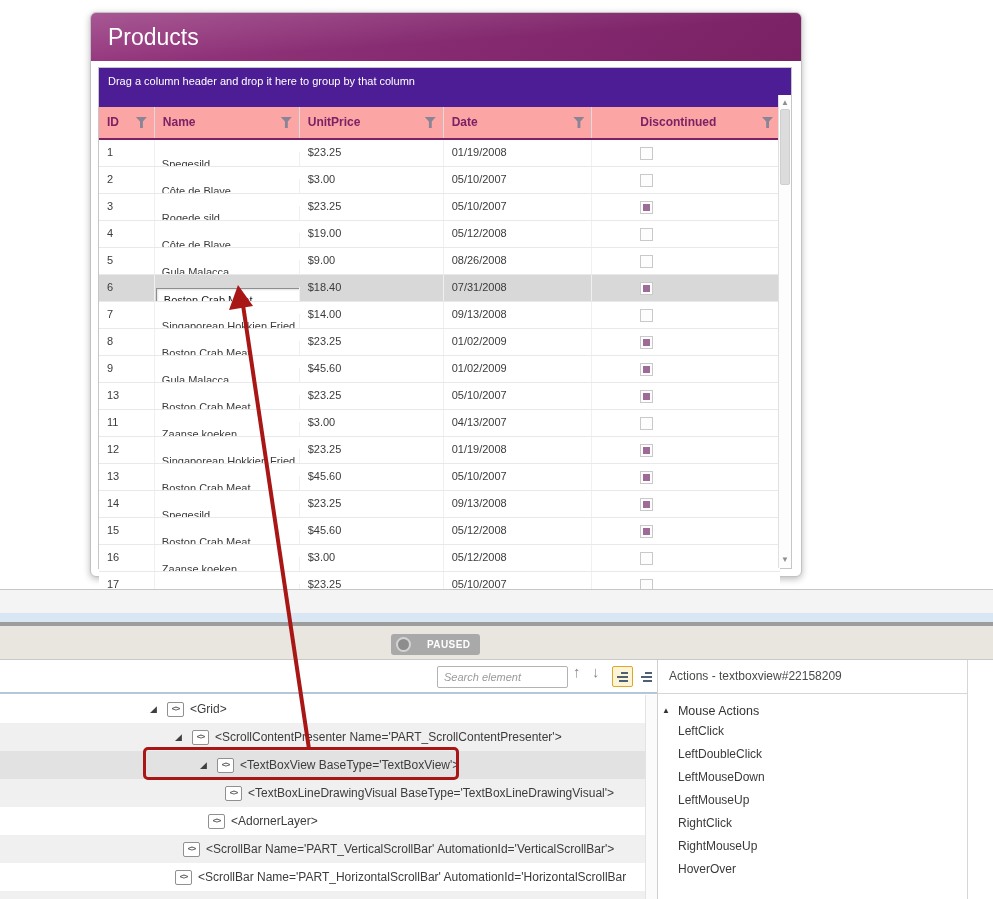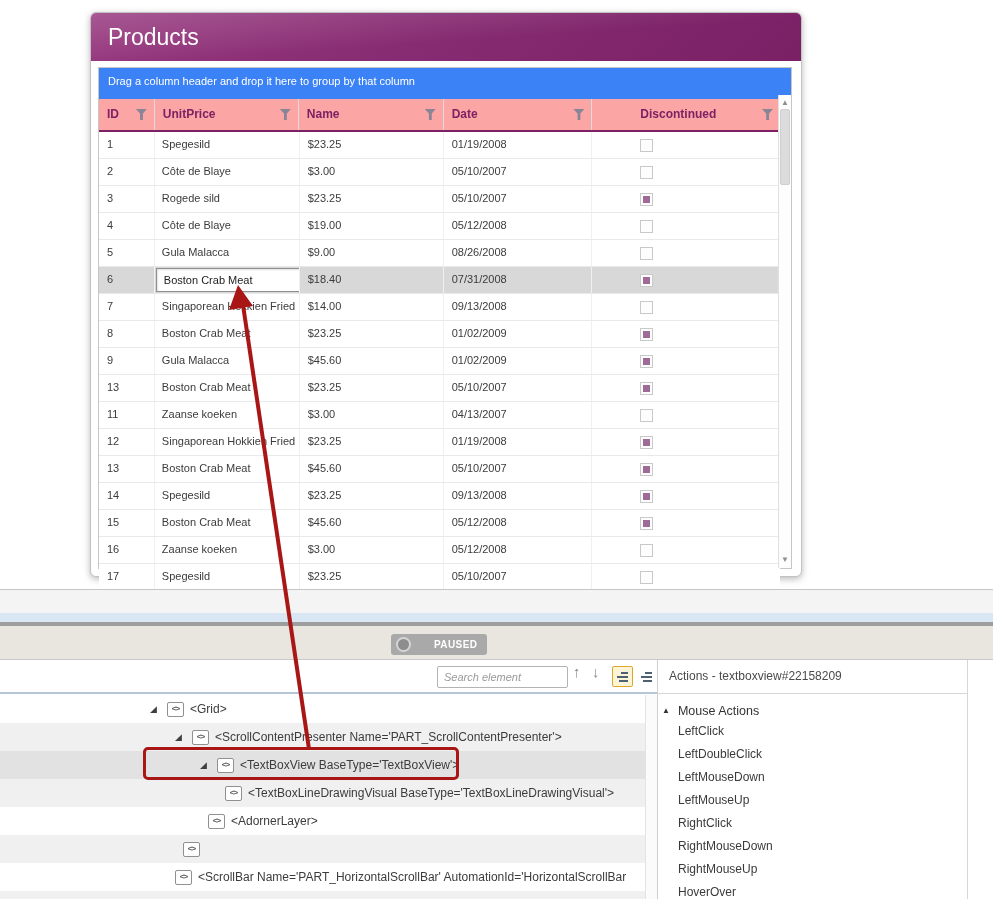--- a/index.html
+++ b/index.html
@@ -9,35 +9,35 @@
   
   .card{position:absolute;left:90px;top:12px;width:710px;height:563px;background:#fff;
         border:1px solid #c2c2c2;border-radius:6px;box-shadow:0 2px 7px rgba(0,0,0,.28);}
   .titlebar{position:absolute;left:0;top:0;right:0;height:48px;border-radius:5px 5px 0 0;
         background:linear-gradient(135deg,#97387f 0%,#872c72 45%,#7a2065 100%);overflow:hidden;}
   .titlebar::after{content:'';position:absolute;inset:0;
         background:linear-gradient(to bottom right,rgba(255,255,255,.16),rgba(255,255,255,0) 55%);}
   .titlebar .t{position:relative;z-index:2;color:#fff;font-size:23px;line-height:48px;padding-left:17px;font-weight:400;}
 
   .pgrid{position:absolute;left:7px;top:54px;width:694px;height:502px;border:1px solid #c6c6c6;background:#fff;box-sizing:border-box;}
-  .groupbar{height:31px;background:#3b82f6;color:#fff;font-size:11px;line-height:27px;padding-left:9px;}
+  .groupbar{height:39px;background:#4c1d95;color:#fff;font-size:11px;line-height:27px;padding-left:9px;}
   .hrow{display:flex;height:31px;border-bottom:2px solid #7b2164;background:#fca5a5;width:681px;}
   .hc{position:relative;box-sizing:border-box;border-right:1px solid #dcdcdc;color:#7b2164;
       font-size:12px;font-weight:bold;line-height:30px;padding-left:8px;white-space:nowrap;overflow:hidden;}
   .hc:last-child{border-right:none;}
   .w-id{width:59px;}.w-name{width:154px;}.w-price{width:153px;}.w-date{width:158px;}.w-chk{width:157px;margin-left:40px;}
   .funnel{position:absolute;right:7px;top:10px;width:11px;height:11px;background:#8a8596;
       clip-path:polygon(0 0,100% 0,64% 42%,64% 100%,38% 100%,38% 42%);}
 
   .rows{position:relative;width:681px;}
   .prow{display:flex;height:26px;border-bottom:1px solid #e9e9e9;background:#fff;}
   .prow.sel{background:#d8d8d8;}
   .c{box-sizing:border-box;font-size:11px;color:#3b3b3b;line-height:25px;white-space:nowrap;overflow:hidden;border-right:1px solid #f0f0f0;}
   .c:last-child{border-right:none;}
-  .c-id{padding-left:8px;}.c-name{padding-left:7px;position:relative;}.c-price{padding-left:8px;}
+  .c-id{padding-left:8px;}.c-name{padding-left:7px;position:relative;margin-top:12px;}.c-price{padding-left:8px;}
   .c-date{padding-left:8px;}.c-chk{padding-left:8px;display:flex;align-items:center;}
   .cb{width:13px;height:13px;box-sizing:border-box;border:1px solid #c9c9cc;background:#fdfdfd;display:inline-block;position:relative;}
   .cb.on::after{content:'';position:absolute;left:2px;top:2px;width:7px;height:7px;background:#9e6b96;}
   .prow .editwrap{display:none;}
   .prow.editing .nm{visibility:hidden;}
   .prow.editing .editwrap{display:flex;position:absolute;left:-5px;top:-4px;width:164px;height:34px;box-sizing:border-box;
       border:3px solid #a81616;border-radius:5px;align-items:center;padding-left:3px;z-index:5;}
   .editbox{background:#fff;border:1px solid #8f8f8f;box-shadow:inset 1px 1px 2px rgba(0,0,0,.12);
       width:150px;height:24px;box-sizing:border-box;display:flex;align-items:center;padding-left:7px;font-size:11px;color:#222;}
 
@@ -47,21 +47,21 @@
   .sthumb{position:absolute;left:1px;top:14px;width:8px;height:74px;background:#dcdcdc;border:1px solid #cfcfcf;border-radius:2px;}
 
   
   .strip-line1{position:absolute;left:0;top:589px;width:993px;height:1px;background:#c6c6c6;}
   .strip-lgray{position:absolute;left:0;top:590px;width:993px;height:23px;background:#f4f4f4;}
   .strip-blue{position:absolute;left:0;top:613px;width:993px;height:9px;background:#d9e6f4;}
   .strip-gray{position:absolute;left:0;top:622px;width:993px;height:4px;background:#9d9d9d;}
   .strip-beige{position:absolute;left:0;top:626px;width:993px;height:33px;background:#e9e6df;border-bottom:1px solid #c9c9c9;}
 
   .paused{position:absolute;left:391px;top:634px;height:21px;background:#a9a9a9;border-radius:3px;
-      display:flex;align-items:center;gap:23px;padding:0 10px 0 5px;}
+      display:flex;align-items:center;gap:16px;padding:0 10px 0 5px;}
   .pcirc{width:11px;height:11px;border-radius:50%;background:#8d8d8d;border:2px solid #d4d4d4;box-sizing:content-box;}
   .plabel{color:#fff;font-size:10px;font-weight:bold;letter-spacing:.4px;}
 
   
   .bottom{position:absolute;left:0;top:660px;width:993px;height:239px;background:#fff;}
   .toolbar-underline{position:absolute;left:0;top:32px;width:657px;height:2px;background:#b4c6d8;}
   .search{position:absolute;left:437px;top:6px;width:131px;height:22px;box-sizing:border-box;border:1px solid #b3b3b3;border-radius:2px;
       font-style:italic;font-size:11px;color:#5a5a5a;padding:0 6px;outline:none;background:#fff;font-family:"Liberation Sans",sans-serif;}
   .search::placeholder{color:#9a9a9a;}
   .navarr{position:absolute;top:3px;font-size:15px;color:#8b8b8b;cursor:default;}
@@ -102,22 +102,22 @@
 <div class="page">
 
   <div class="card">
     <div class="titlebar">
       <div class="t">Products</div>
     </div>
     <div class="pgrid">
       <div class="groupbar">Drag a column header and drop it here to group by that column</div>
       <div class="hrow">
         <div class="hc w-id"><span>ID</span><span class="funnel"></span></div>
+        <div class="hc w-name"><span>Name</span><span class="funnel"></span></div>
         <div class="hc w-price"><span>UnitPrice</span><span class="funnel"></span></div>
-        <div class="hc w-name"><span>Name</span><span class="funnel"></span></div>
         <div class="hc w-date"><span>Date</span><span class="funnel"></span></div>
         <div class="hc w-chk"><span>Discontinued</span><span class="funnel"></span></div>
       </div>
       <div class="rows">
           <div class="prow">
     <div class="c c-id w-id">1</div>
     <div class="c c-name w-name">
       <span class="nm">Spegesild</span>
       
     </div>
@@ -379,20 +379,21 @@
     <span class="tlabel">&lt;TextBoxLineDrawingVisual BaseType='TextBoxLineDrawingVisual'&gt;</span>
   </div>
         <div class="trow" style="padding-left: 208px;">
 
     <span class="nodeicon">&lt;&gt;</span>
     <span class="tlabel">&lt;AdornerLayer&gt;</span>
   </div>
         <div class="trow alt" style="padding-left: 183px;">
 
     <span class="nodeicon">&lt;&gt;</span>
+    <span class="tlabel">&lt;ScrollBar Name='PART_VerticalScrollBar' AutomationId='VerticalScrollBar'&gt;</span>
   </div>
         <div class="trow" style="padding-left: 175px;">
 
     <span class="nodeicon">&lt;&gt;</span>
     <span class="tlabel">&lt;ScrollBar Name='PART_HorizontalScrollBar' AutomationId='HorizontalScrollBar</span>
   </div>
       </div>
     <div class="treegutter"></div>
     <div class="vdivider"></div>
 
@@ -401,21 +402,20 @@
       <div class="agroup">
         <span class="tri">▲</span>
         <span>Mouse Actions</span>
       </div>
       <div id="actions-list">
           <div class="aitem">LeftClick</div>
           <div class="aitem">LeftDoubleClick</div>
           <div class="aitem">LeftMouseDown</div>
           <div class="aitem">LeftMouseUp</div>
           <div class="aitem">RightClick</div>
-          <div class="aitem">RightMouseDown</div>
           <div class="aitem">RightMouseUp</div>
           <div class="aitem">HoverOver</div>
         </div>
     </div>
     <div class="actions-rborder"></div>
   </div>
 
   <div class="anno-tree"></div>
   <svg class="arrow" width="993" height="899" viewBox="0 0 993 899">
     <line x1="309" y1="749" x2="243" y2="305" stroke="#a81616" stroke-width="4"></line>

